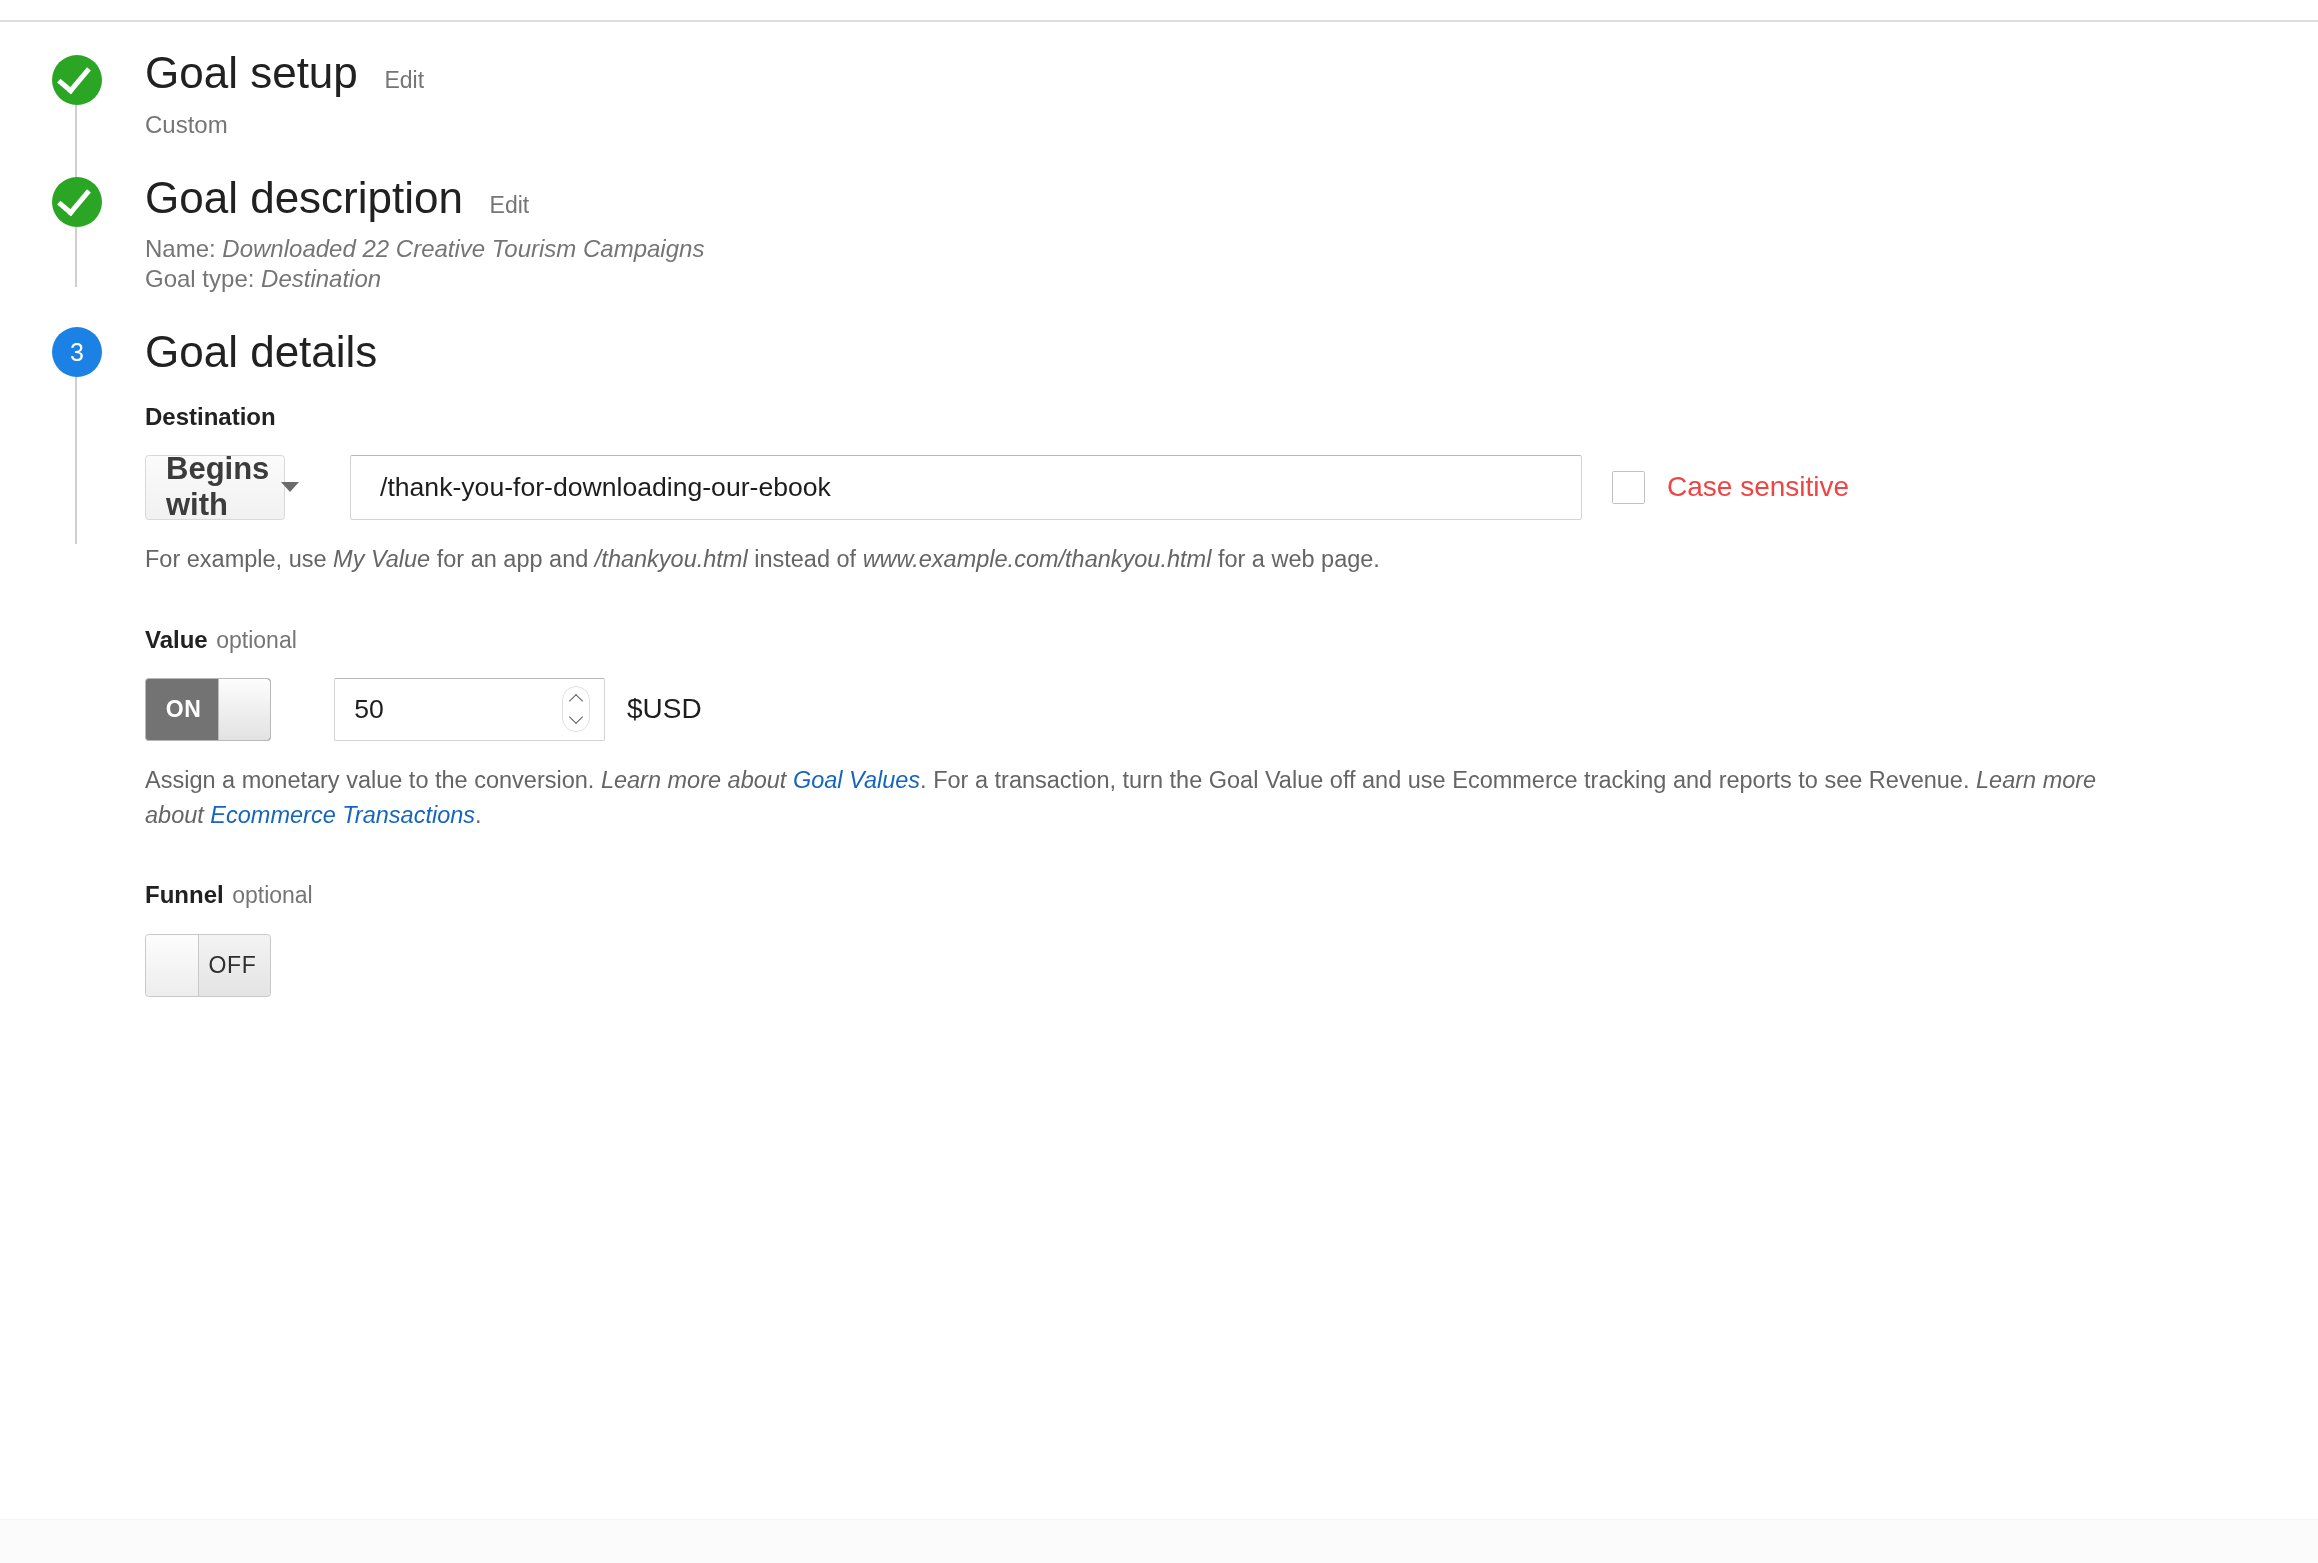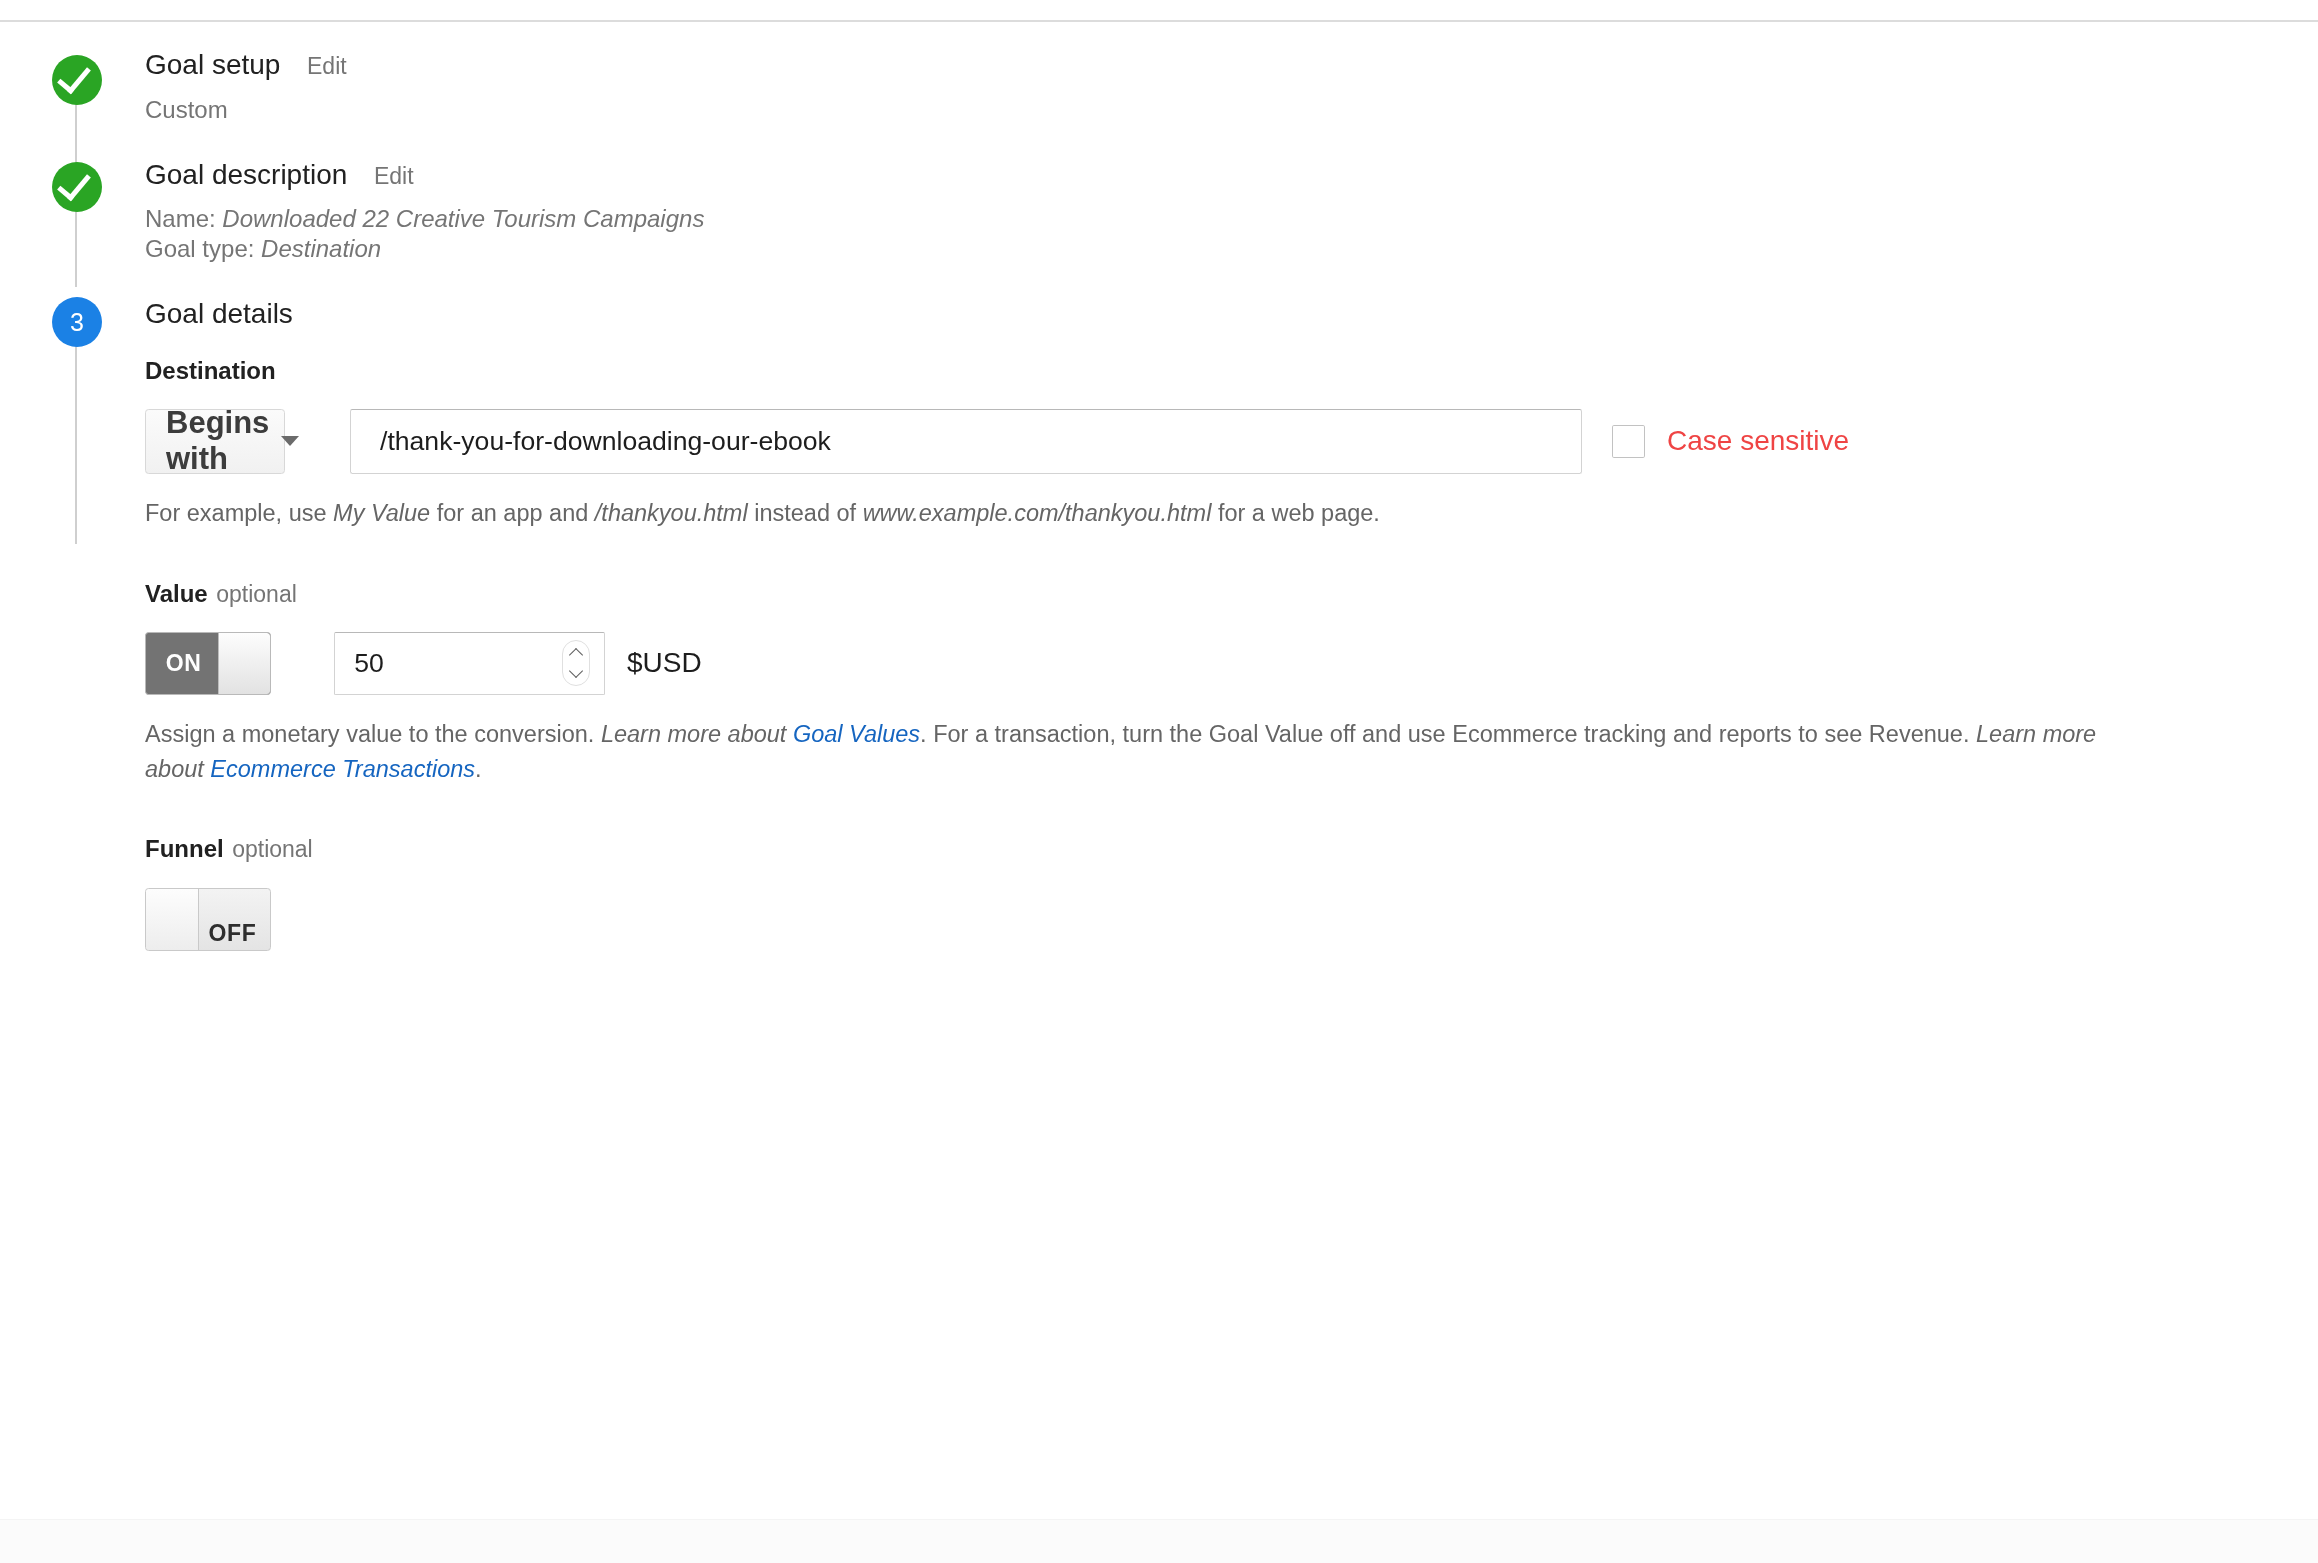--- a/index.html
+++ b/index.html
@@ -78,21 +78,21 @@
     background: #cfcfcf;
   }
 
   
   .step-head {
     display: flex;
     align-items: baseline;
     gap: 26.6px;
   }
   .step-title {
-    font-size: 28px;
+    font-size: 44px;
     color: #212121;
     line-height: 1;
     font-weight: 400;
   }
   .edit-link {
     font-size: 23px;
     color: #757575;
     cursor: pointer;
   }
 
@@ -237,26 +237,26 @@
     width: 51px; height: 100%;
     background: linear-gradient(to bottom, #fdfdfd, #e2e2e2);
     border-left: 1.2px solid #bdbdbd;
     border-radius: 0 3px 3px 0;
   }
   .toggle.off {
     background: linear-gradient(to bottom, #f3f3f3, #e4e4e4);
   }
   .toggle.off .track-text {
     position: absolute;
-    right: 0; top: 14px;
+    right: 0; top: 0;
     width: 75px; height: 100%;
     display: flex; align-items: center; justify-content: center;
     color: #2e2e2e;
     font-size: 23px;
-    font-weight: bold;
+    font-weight: normal;
     letter-spacing: 0.6px;
   }
   .toggle.off .knob {
     position: absolute;
     left: 0; top: 0;
     width: 52px; height: 100%;
     background: linear-gradient(to bottom, #fdfdfd, #ededed);
     border-right: 1.2px solid #c9c9c9;
     border-radius: 3px 0 0 3px;
   }

